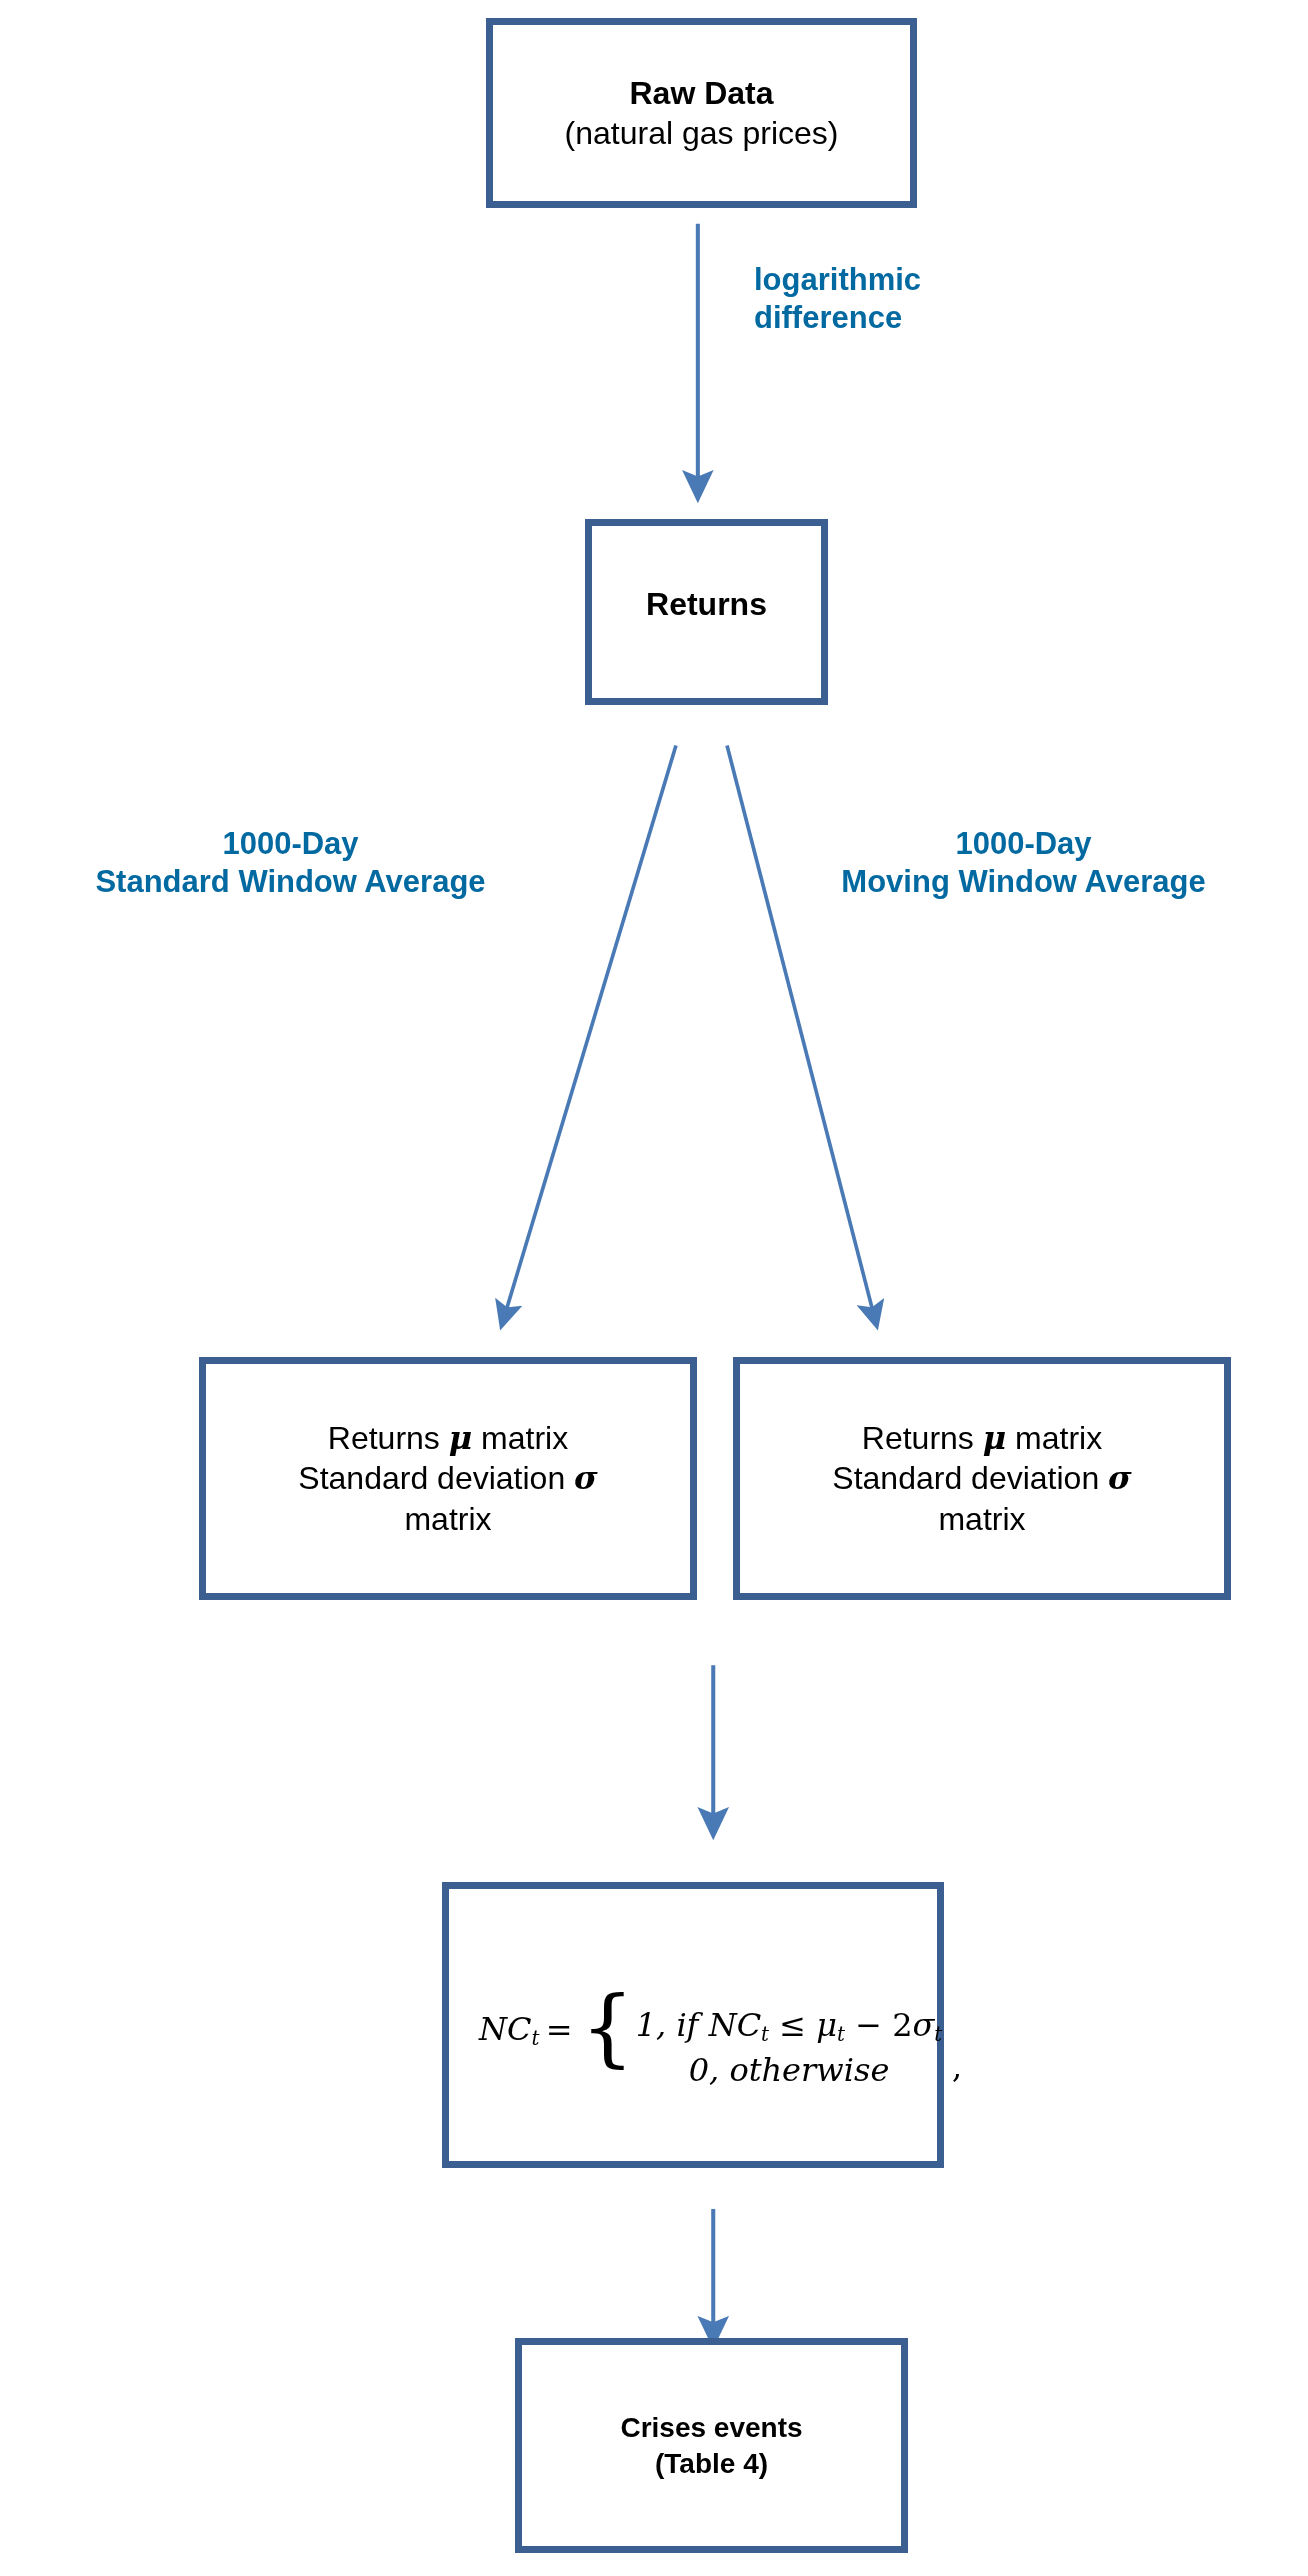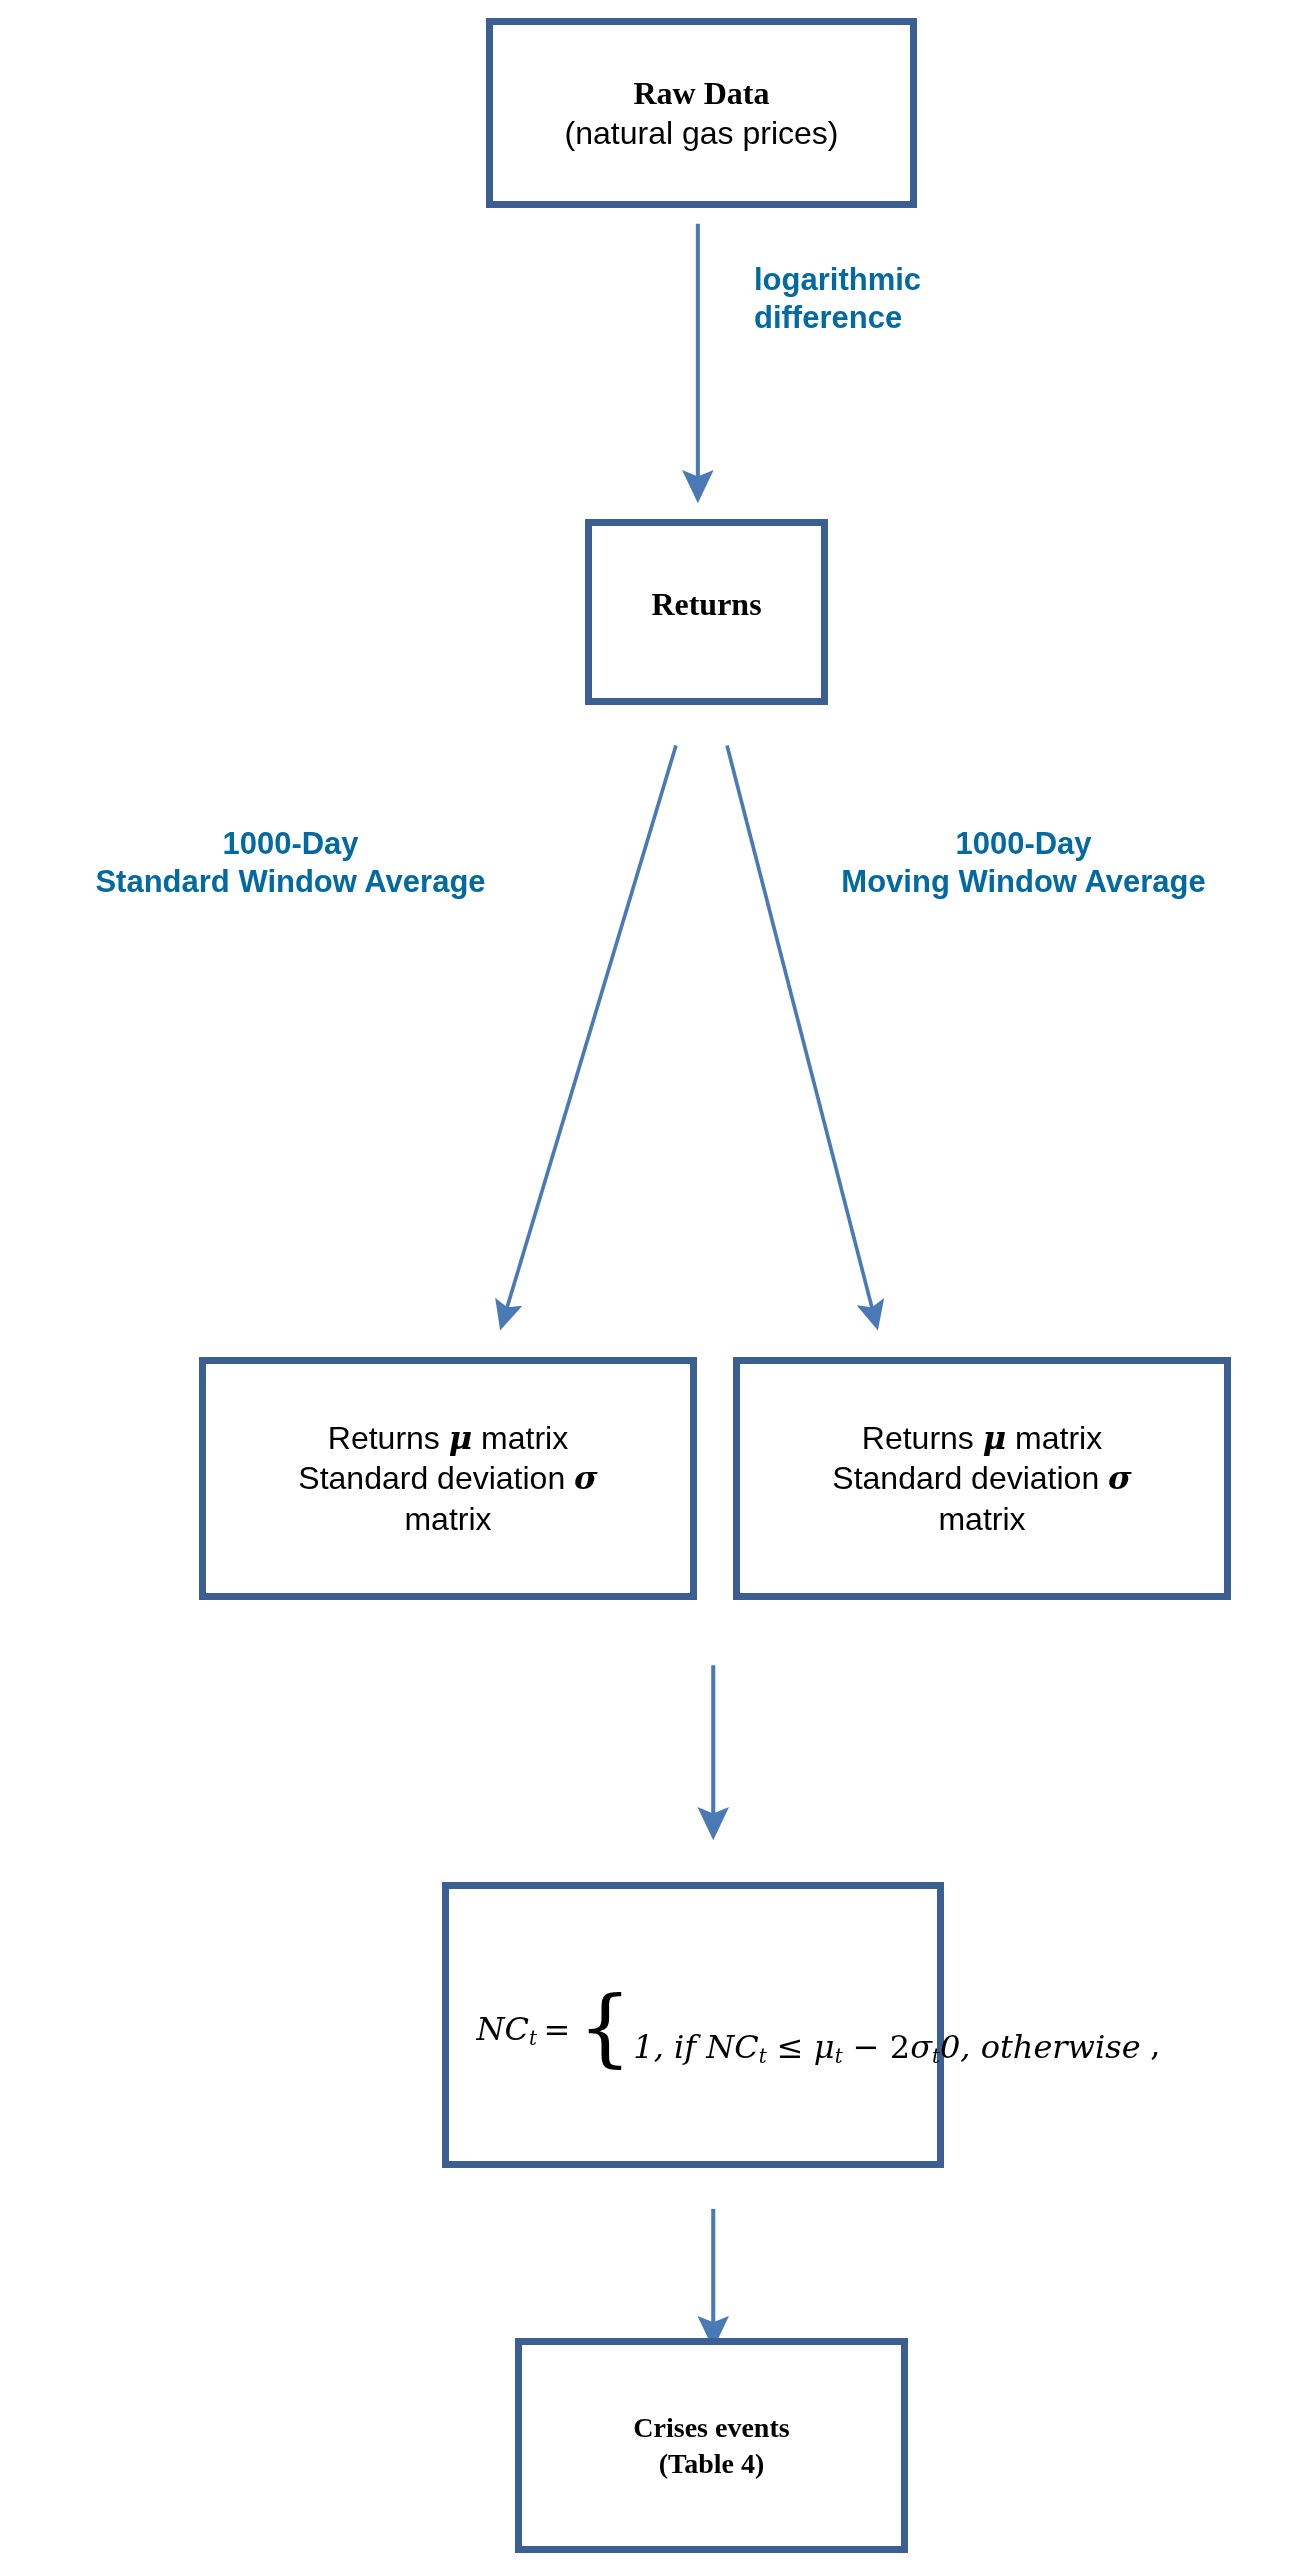--- a/index.html
+++ b/index.html
@@ -33,21 +33,21 @@
     text-align: center;
     color: #000000;
   }
   .node .inner {
     width: 100%;
     padding: 0 11.3px;
     box-sizing: border-box;
     line-height: 1.26;
   }
   .ln { display: block; }
-  .bold { font-weight: bold; font-family: Liberation Serif, serif; }
+  .bold { font-weight: bold; }
 
   
   #node-raw-data      { left: 486px;  top: 18px;   width: 431px; height: 190px; font-size: 32px; }
   #node-returns       { left: 585px;  top: 519px;  width: 243px; height: 186px; font-size: 32px; }
   #node-matrix-left   { left: 199px;  top: 1357px; width: 498px; height: 243px; font-size: 32px; }
   #node-matrix-right  { left: 733px;  top: 1357px; width: 498px; height: 243px; font-size: 32px; }
   #node-formula       { left: 442px;  top: 1882px; width: 502px; height: 286px; }
   #node-crises        { left: 515px;  top: 2338px; width: 393px; height: 215px; font-size: 28px; }
 
   
@@ -80,21 +80,21 @@
   .brace {
     font-style: normal;
     font-size: 84px;
     line-height: 0.68;
     font-family: "DejaVu Serif", "Liberation Serif", serif;
     transform: translateY(-1.6px);
     margin-right: 1.6px;
   }
   .cases {
     display: inline-flex;
-    flex-direction: row;
+    flex-direction: column;
     justify-content: center;
     text-align: center;
     margin-top: 36px;
   }
   .cases .case-row { display: block; line-height: 1.34; white-space: nowrap; }
   .cases .case-row.second { }
   .trailing-comma {
     font-style: normal;
     align-self: flex-end;
     margin-left: 9.7px;

